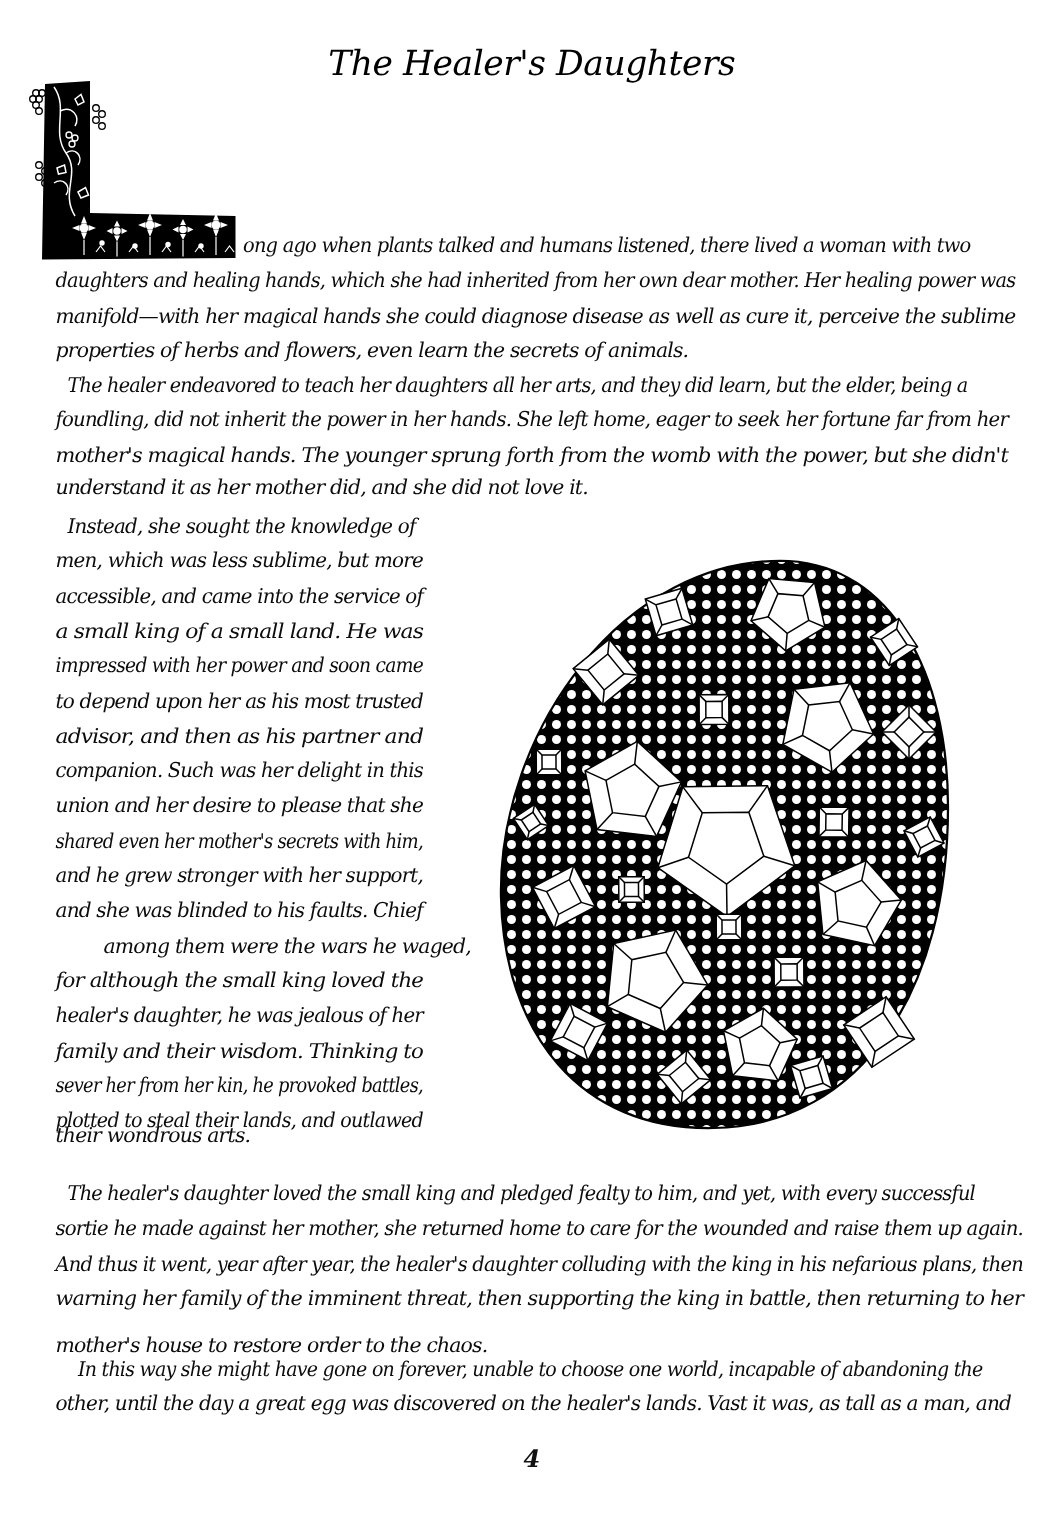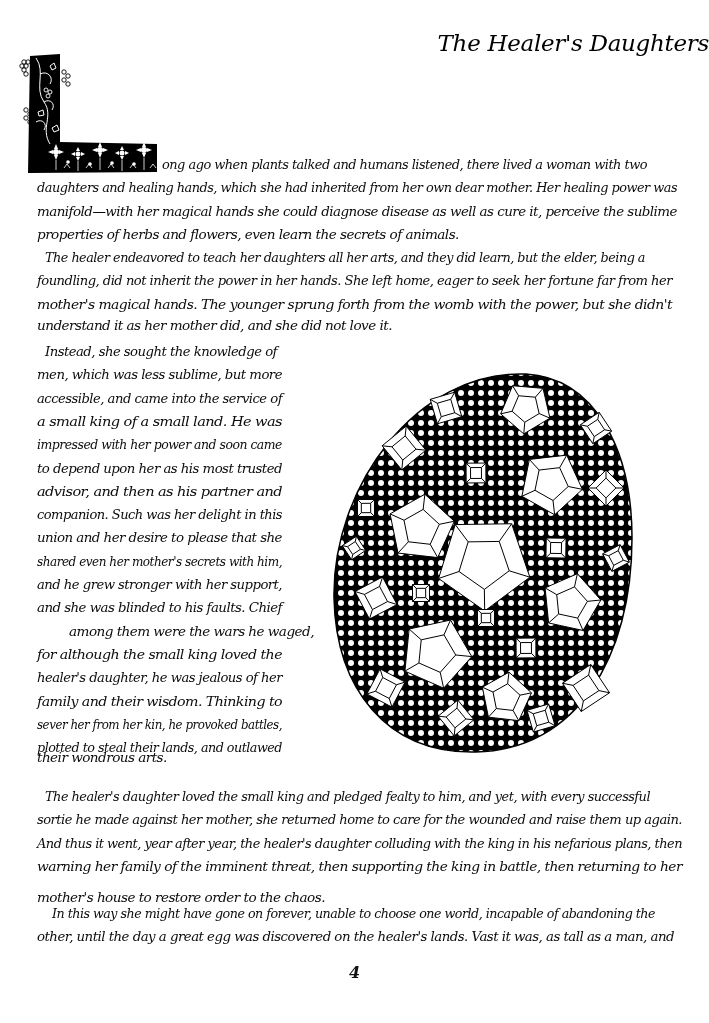--- a/index.html
+++ b/index.html
@@ -2,21 +2,21 @@
 <html><head>
   <meta charset="utf-8">
   <style>
     * { box-sizing: border-box; margin: 0; padding: 0; }
     html, body { width: 709px; height: 1023px; background: #ffffff; overflow: hidden; }
     body { position: relative; font-family: "DejaVu Serif", serif; color: #111; }
 
     .page { position: absolute; left: 0; top: 0; width: 709px; height: 1023px; background: #fff; }
 
     .title {
-      position: absolute; left: 0; top: 30px; width: 709px; text-align: right;
+      position: absolute; left: 0; top: 30px; width: 709px; text-align: center;
       font-family: "DejaVu Serif", serif; font-style: italic; font-size: 23px;
       letter-spacing: -0.3px; color: #000;
     }
 
     .dropcap {
       position: absolute; left: 16px; top: 52px; width: 145px; height: 122px;
     }
 
     .line {
       position: absolute; left: 37px; white-space: nowrap;

